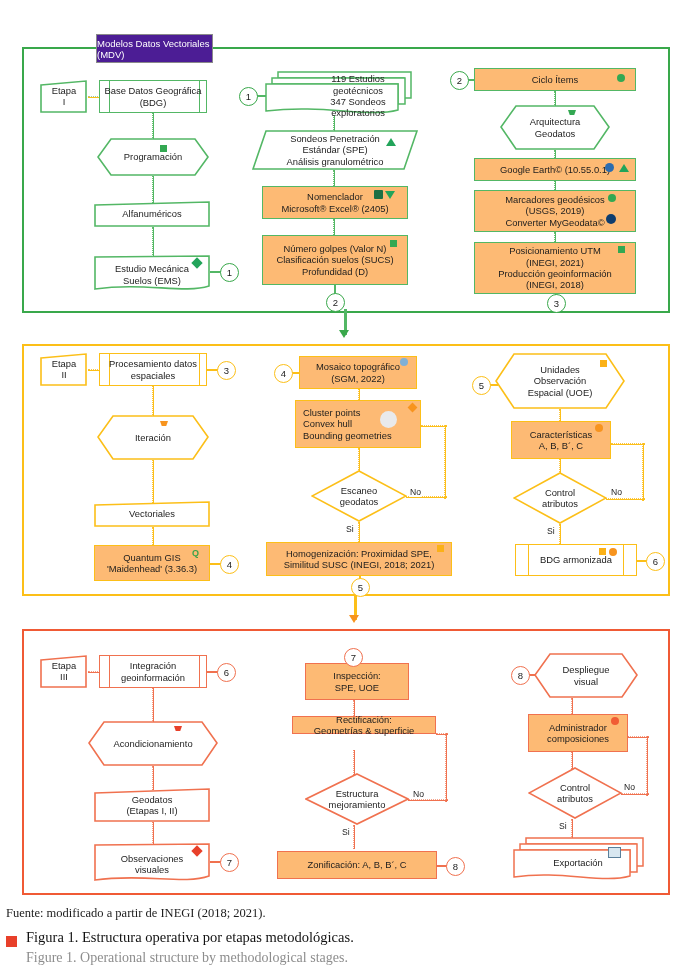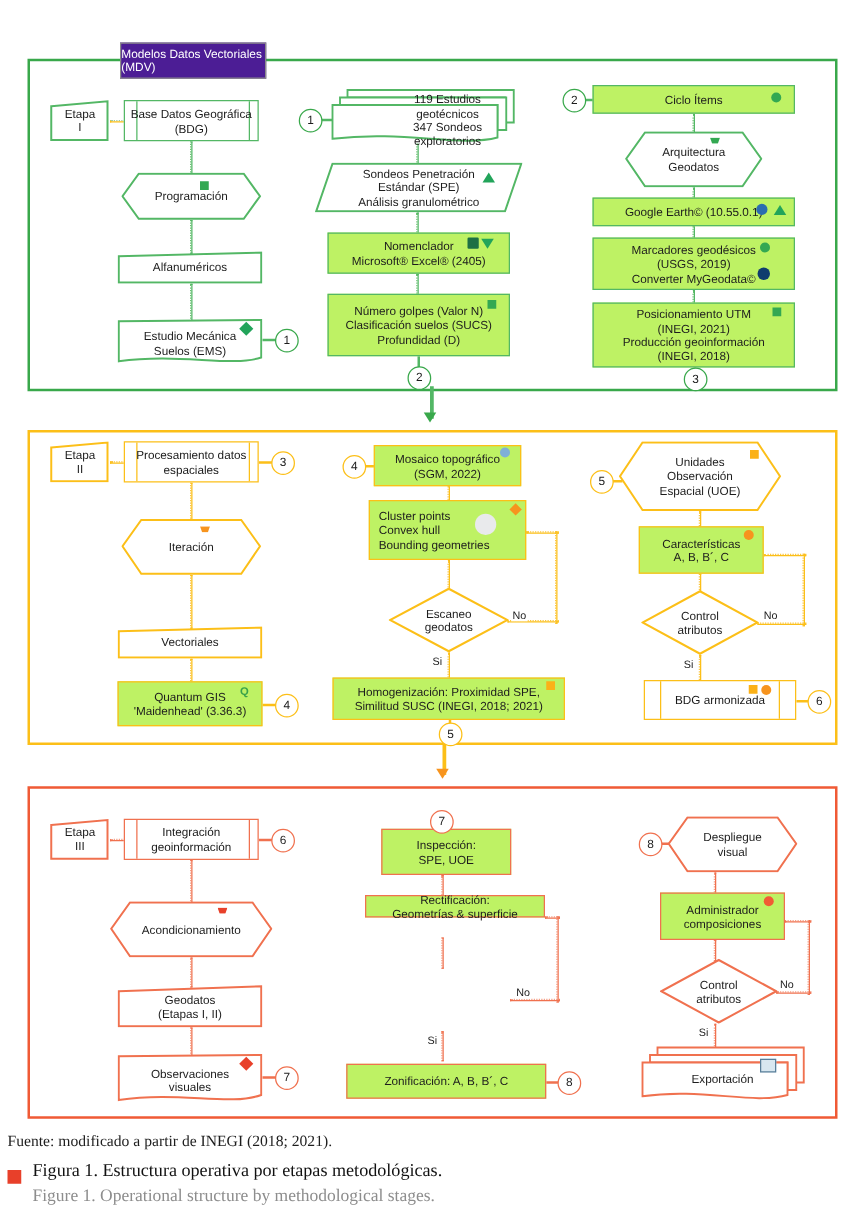--- a/index.html
+++ b/index.html
@@ -12,21 +12,21 @@
   .panel.p1{left:22px;top:47px;width:644px;height:262px;border-color:#39a84b;}
   .panel.p2{left:22px;top:344px;width:644px;height:248px;border-color:#fcbf18;}
   .panel.p3{left:22px;top:629px;width:644px;height:262px;border-color:#f05a35;}
 
   
   .mdv-chip{position:absolute;left:96px;top:34px;width:115px;height:27px;background:#4c1d95;
     border:1px solid #8a8a8a;color:#ffffff;display:flex;align-items:center;justify-content:center;
     font-size:9.5px;line-height:11px;z-index:6;}
 
   
-  .node{position:absolute;box-sizing:border-box;background:#bef264;display:flex;
+  .node{position:absolute;box-sizing:border-box;background:#fdba74;display:flex;
         align-items:center;justify-content:center;text-align:center;
         font-size:9.4px;line-height:11.4px;color:#1d1d1d;z-index:3;}
   .node .txt{padding:1px 6px;white-space:pre-line;}
 
   .g{border:1.6px solid #53b765;}
   .o{border:1.6px solid #fcbf18;}
   .r{border:1.6px solid #f0714f;}
 
   
   .hex{border:none;background:transparent;}
@@ -465,20 +465,27 @@
 SPE, UOE</span>
   </div>
   <div class="vdot r" style="left:353px;top:700px;height:16px;"></div>
 
   <div class="node r" style="left:292px;top:716px;width:144px;height:18px;">
     <span class="txt">Rectificación:
 Geometrías &amp; superficie</span>
   </div>
   <div class="vdot r" style="left:353px;top:750px;height:23px;"></div>
 
+  <div class="node dia" style="left:305px;top:773px;width:104px;height:52px;">
+    <svg width="104" height="52">
+        <polygon points="52,1 103,26 52,51 1,26" fill="#fff" stroke="#f0714f" stroke-width="1.6"></polygon>
+      </svg>
+    <span class="txt">Estructura
+mejoramiento</span>
+  </div>
   <div class="minilab" style="left:412px;top:789px;">No</div>
   <div class="hdot r" style="left:408px;top:799px;width:38px;"></div>
   <div class="vdot r" style="left:445px;top:733px;height:67px;"></div>
   <div class="hdot r" style="left:436px;top:733px;width:10px;"></div>
   <div class="minilab" style="left:341px;top:827px;">Si</div>
   <div class="vdot r" style="left:353px;top:825px;height:22px;"></div>
 
   <div class="node r" style="left:277px;top:851px;width:160px;height:28px;">
     <span class="txt">Zonificación: A, B, B´, C</span>
   </div>

